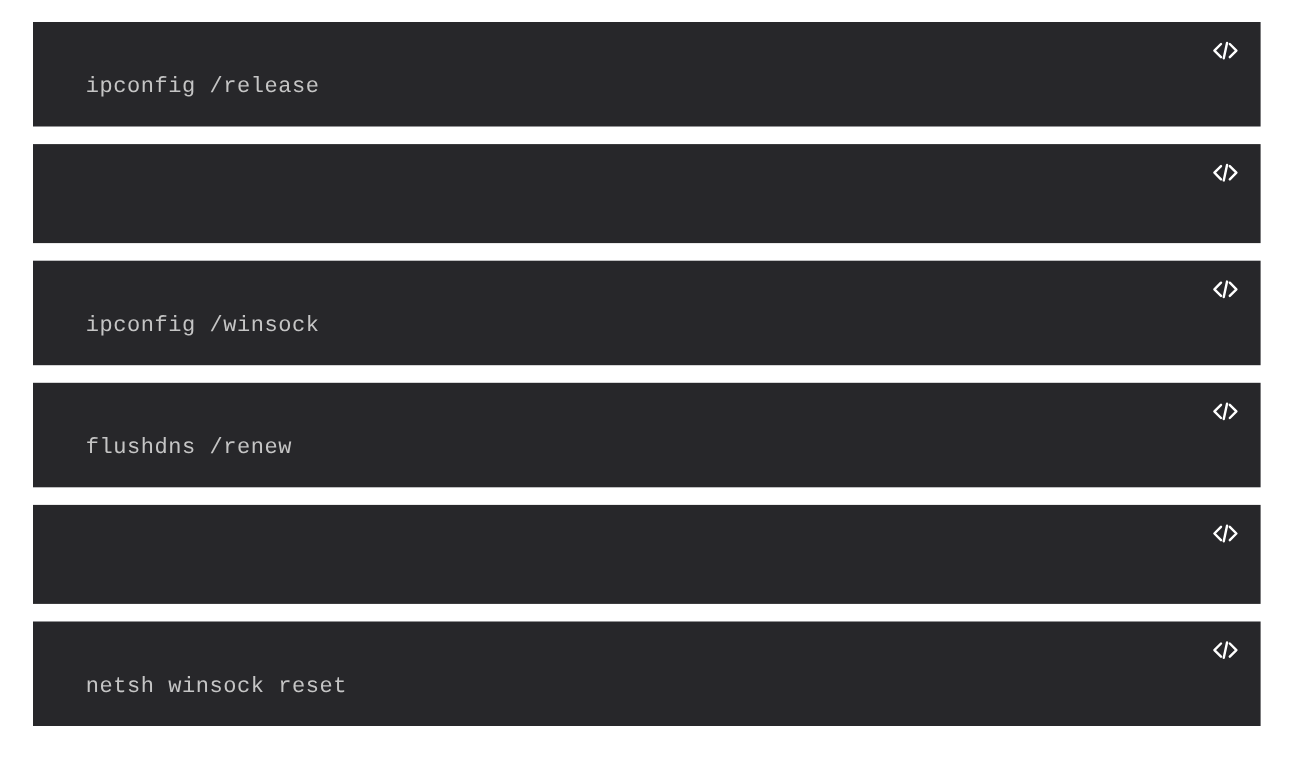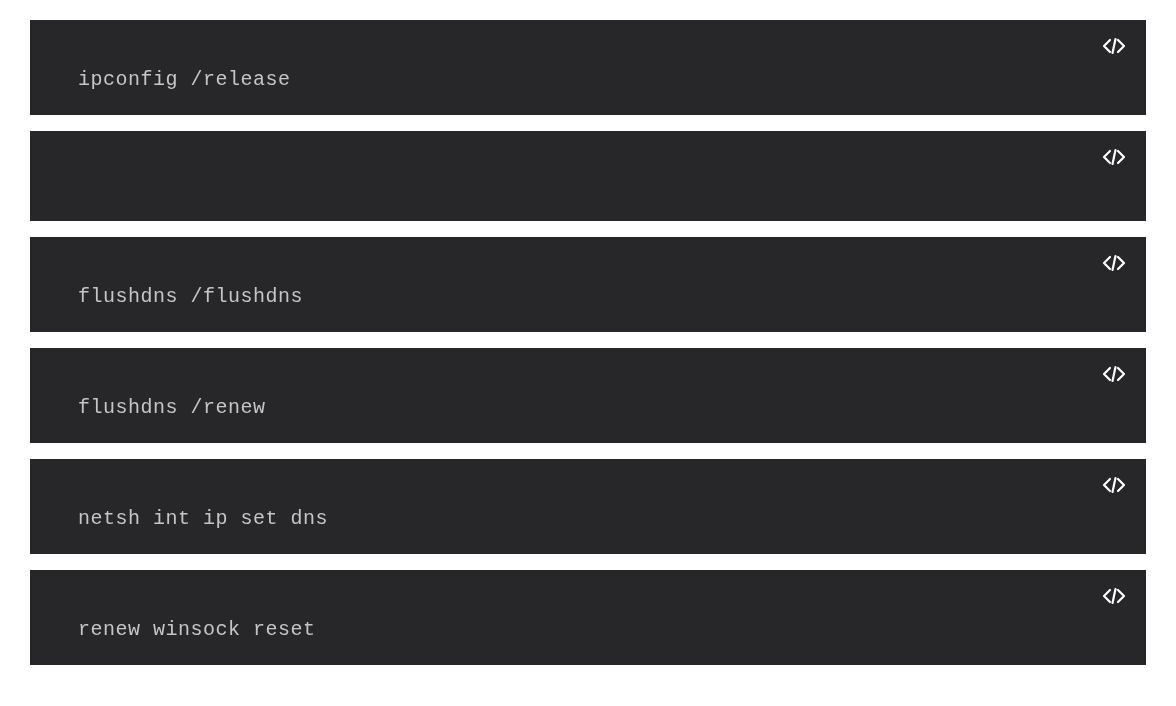--- a/index.html
+++ b/index.html
@@ -73,21 +73,21 @@
 </div>
 
 <div class="code-block">
   <div class="code-icon">
     <svg viewBox="0 0 24 24">
         <polyline points="16 18 22 12 16 6"></polyline>
         <polyline points="8 6 2 12 8 18"></polyline>
         <line x1="13.5" y1="5" x2="10.5" y2="19"></line>
       </svg>
   </div>
-  <div class="code-text">flushdns /flushdns</div>
+  <div class="code-text">ipconfig /winsock</div>
 </div>
 
 <div class="code-block">
   <div class="code-icon">
     <svg viewBox="0 0 24 24">
         <polyline points="16 18 22 12 16 6"></polyline>
         <polyline points="8 6 2 12 8 18"></polyline>
         <line x1="13.5" y1="5" x2="10.5" y2="19"></line>
       </svg>
   </div>
@@ -95,25 +95,24 @@
 </div>
 
 <div class="code-block">
   <div class="code-icon">
     <svg viewBox="0 0 24 24">
         <polyline points="16 18 22 12 16 6"></polyline>
         <polyline points="8 6 2 12 8 18"></polyline>
         <line x1="13.5" y1="5" x2="10.5" y2="19"></line>
       </svg>
   </div>
-  <div class="code-text">netsh int ip set dns</div>
 </div>
 
 <div class="code-block">
   <div class="code-icon">
     <svg viewBox="0 0 24 24">
         <polyline points="16 18 22 12 16 6"></polyline>
         <polyline points="8 6 2 12 8 18"></polyline>
         <line x1="13.5" y1="5" x2="10.5" y2="19"></line>
       </svg>
   </div>
-  <div class="code-text">renew winsock reset</div>
+  <div class="code-text">netsh winsock reset</div>
 </div>
 
 </body></html>

